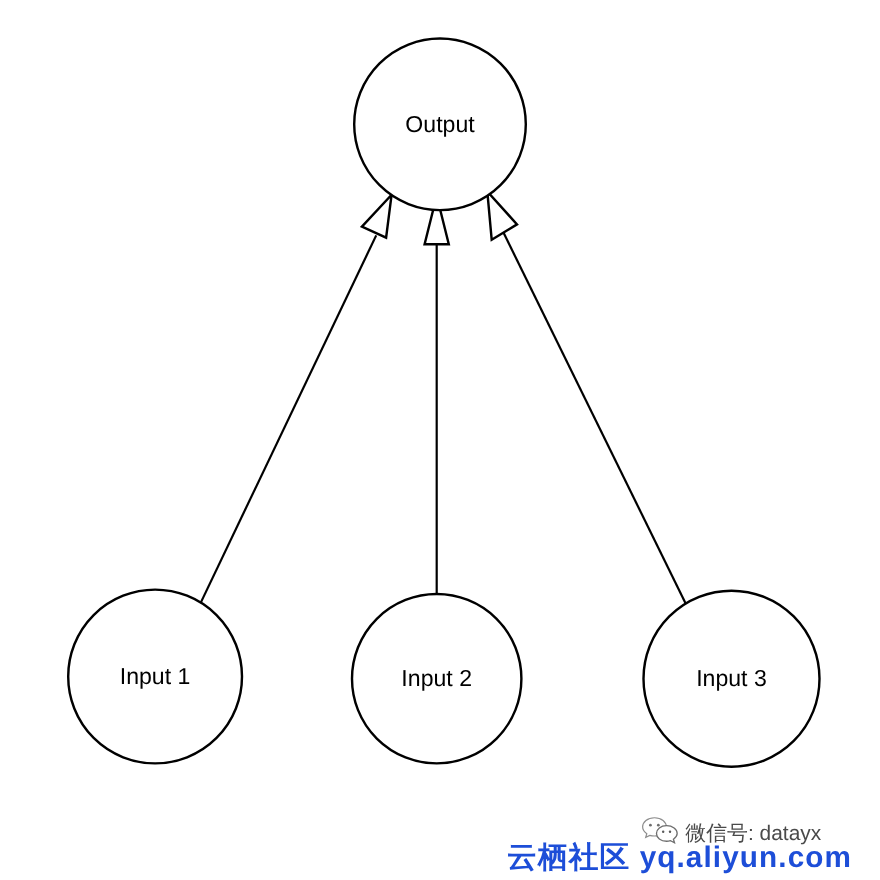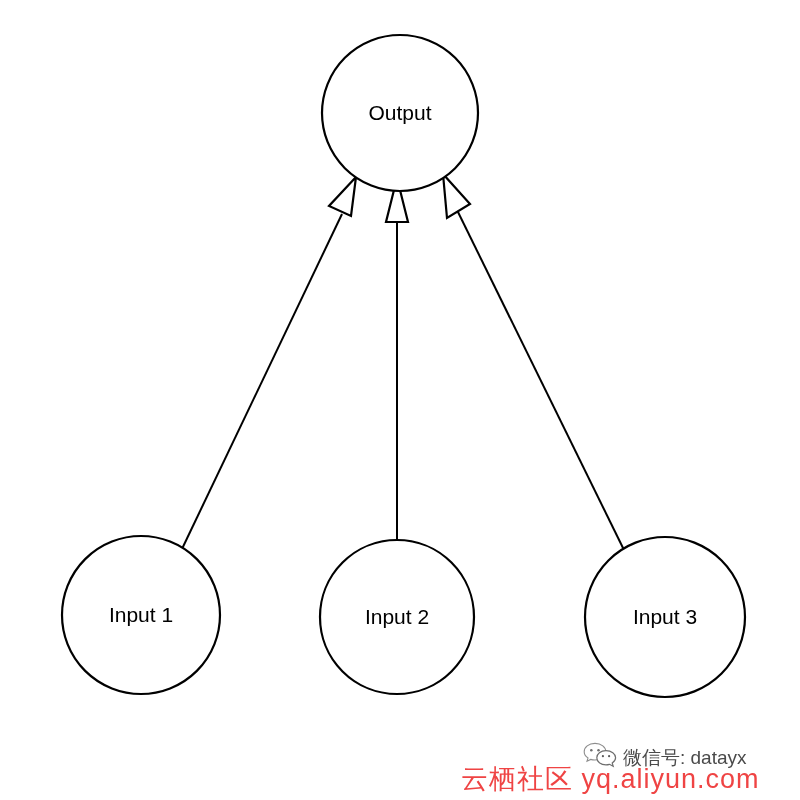--- a/index.html
+++ b/index.html
@@ -60,23 +60,24 @@
     width: 345px;
     height: 58px;
   }
   .wm-faded {
     position: absolute;
     left: 6px;
     top: 20px;
     font-family: "Liberation Sans", sans-serif;
     font-size: 27px;
     letter-spacing: 1px;
-    color: #ef4444;
+    color: #1d4ed8;
     white-space: nowrap;
     user-select: none;
+    font-weight: bold;
   }
   .wm-front {
     position: absolute;
     left: 128px;
     top: 0px;
     display: flex;
     align-items: flex-end;
     gap: 6px;
     white-space: nowrap;
   }

